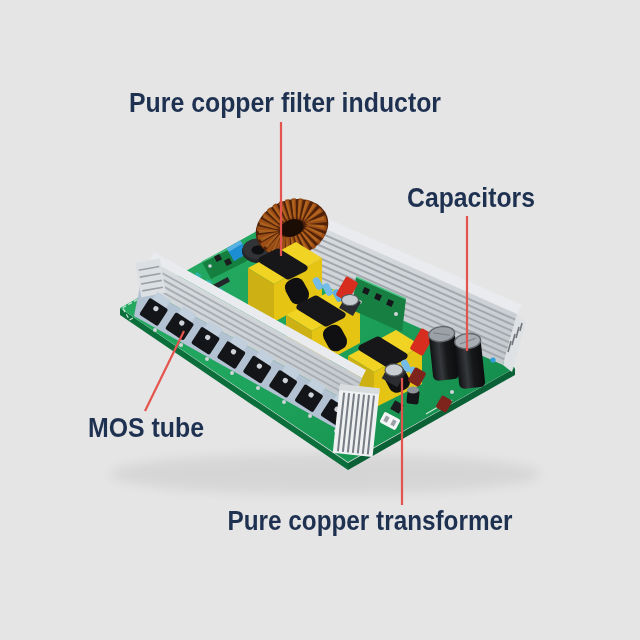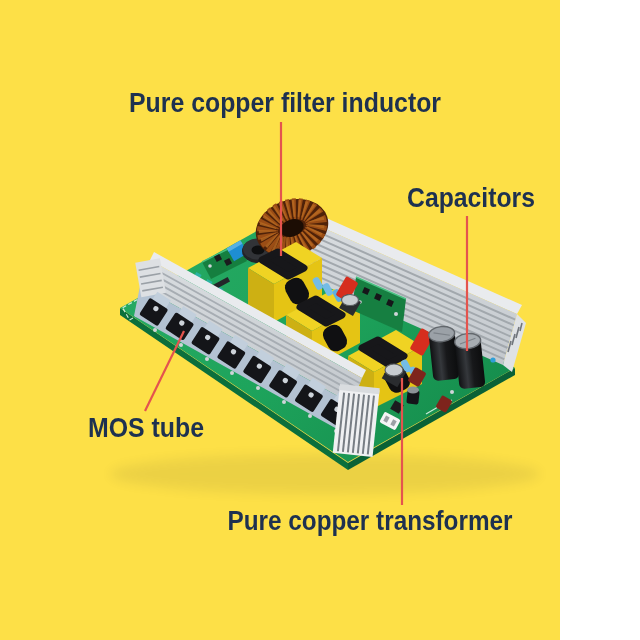--- a/index.html
+++ b/index.html
@@ -1,16 +1,16 @@
 <!DOCTYPE html>
 <html><head>
 <meta charset="utf-8">
 <style>
   html,body{margin:0;padding:0;background:#ffffff;}
-  .stage{width:560px;height:640px;position:relative;background:#fde047;overflow:hidden;}
+  .stage{width:640px;height:640px;position:relative;background:#e5e5e5;overflow:hidden;}
   .callout-text{
     font-family:"Liberation Sans", sans-serif;
     font-weight:700;
     font-size:27px;
   }
 </style>
 </head>
 <body>
 
 <div class="stage">

